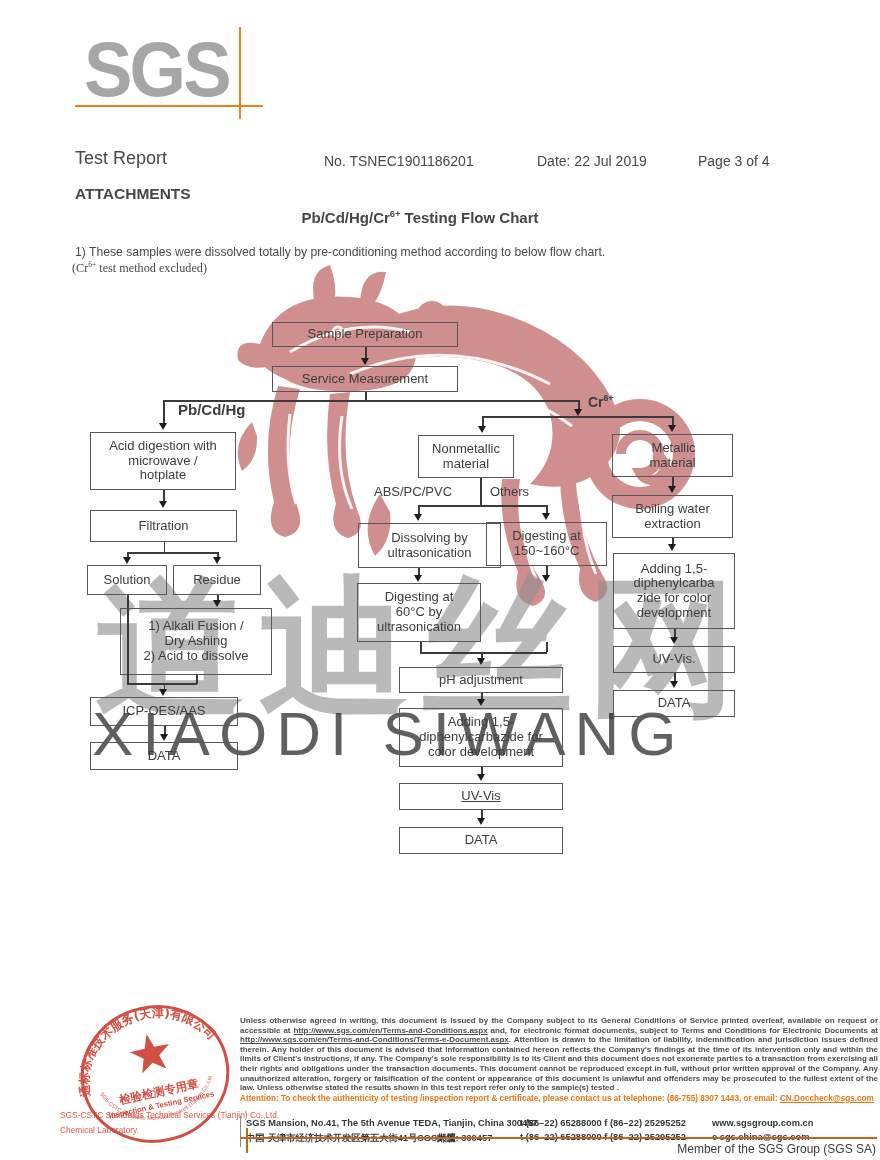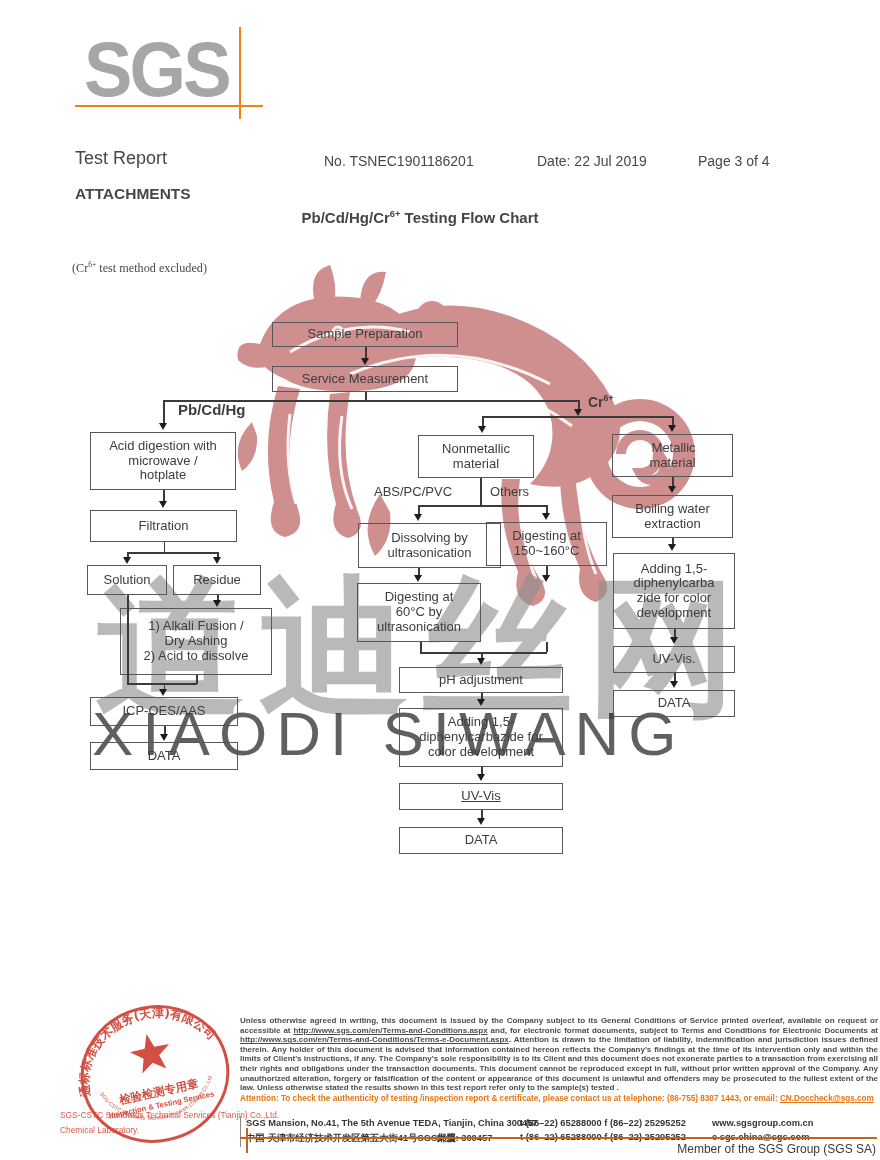--- a/index.html
+++ b/index.html
@@ -60,20 +60,21 @@
   <div class="accent-v" style="left:239px;top:27px;height:92px;"></div>
 
   <div class="t-report">Test Report</div>
   <div class="h-meta" style="left:324px;">No. TSNEC1901186201</div>
   <div class="h-meta" style="left:537px;">Date: 22 Jul 2019</div>
   <div class="h-meta" style="left:698px;">Page 3 of 4</div>
   <div class="attachments">ATTACHMENTS</div>
 
   <div class="chart-title"><span>Pb/Cd/Hg/Cr</span><span class="sup">6+</span><span> Testing Flow Chart</span></div>
 
+  <div class="note" style="left:75px;top:245px;">1) These samples were dissolved totally by pre-conditioning method according to below flow chart.</div>
   <div class="note" style="left:72px;top:261px;font-family:Liberation Serif, serif;"><span>(Cr</span><span class="sup">6+</span><span> test method excluded)</span></div>
 
   <svg class="dragon" viewBox="0 0 470 360">
     <g fill="#c98080">
       <circle cx="410" cy="190" r="55"></circle>
       <circle cx="410" cy="190" r="33" fill="#ffffff"></circle>
       <path d="M410,190 m-19,0 a19,19 0 1 1 19,19 a13,13 0 1 0 13,-19" fill="none" stroke="#c98080" stroke-width="10"></path>
       <path d="M95,95 Q180,18 280,52 Q352,78 382,135 Q402,175 372,205 Q342,230 300,220 Q330,190 320,150 Q305,105 240,95 Q160,85 120,120 Z"></path>
       <path d="M30,80 Q50,28 120,33 Q182,38 186,85 Q189,120 140,126 Q80,131 55,115 Q20,100 30,80 Z"></path>
       <path d="M30,80 Q4,74 8,96 Q20,109 48,100 Z"></path>
@@ -113,21 +114,21 @@
 hotplate</div>
     <div class="fnode" style="left:90px;top:510px;width:147px;height:32px;">Filtration</div>
     <div class="fnode" style="left:87px;top:565px;width:80px;height:30px;">Solution</div>
     <div class="fnode" style="left:173px;top:565px;width:88px;height:30px;">Residue</div>
     <div class="fnode" style="left:120px;top:608px;width:152px;height:67px;">1) Alkali Fusion /
 Dry Ashing
 2) Acid to dissolve</div>
     <div class="fnode" style="left:90px;top:697px;width:148px;height:29px;">ICP-OES/AAS</div>
     <div class="fnode" style="left:90px;top:742px;width:148px;height:28px;">DATA</div>
 
-    <div class="fnode" style="left:418px;top:435px;width:116px;height:43px;">Nonmetallic
+    <div class="fnode" style="left:418px;top:435px;width:96px;height:43px;">Nonmetallic
 material</div>
     <div class="fnode" style="left:358px;top:523px;width:143px;height:45px;">Dissolving by
 ultrasonication</div>
     <div class="fnode" style="left:486px;top:522px;width:121px;height:44px;">Digesting at
 150~160°C</div>
     <div class="fnode" style="left:357px;top:583px;width:124px;height:59px;">Digesting at
 60°C by
 ultrasonication</div>
     <div class="fnode" style="left:399px;top:667px;width:164px;height:26px;">pH adjustment</div>
     <div class="fnode" style="left:399px;top:708px;width:164px;height:59px;">Adding 1,5-

